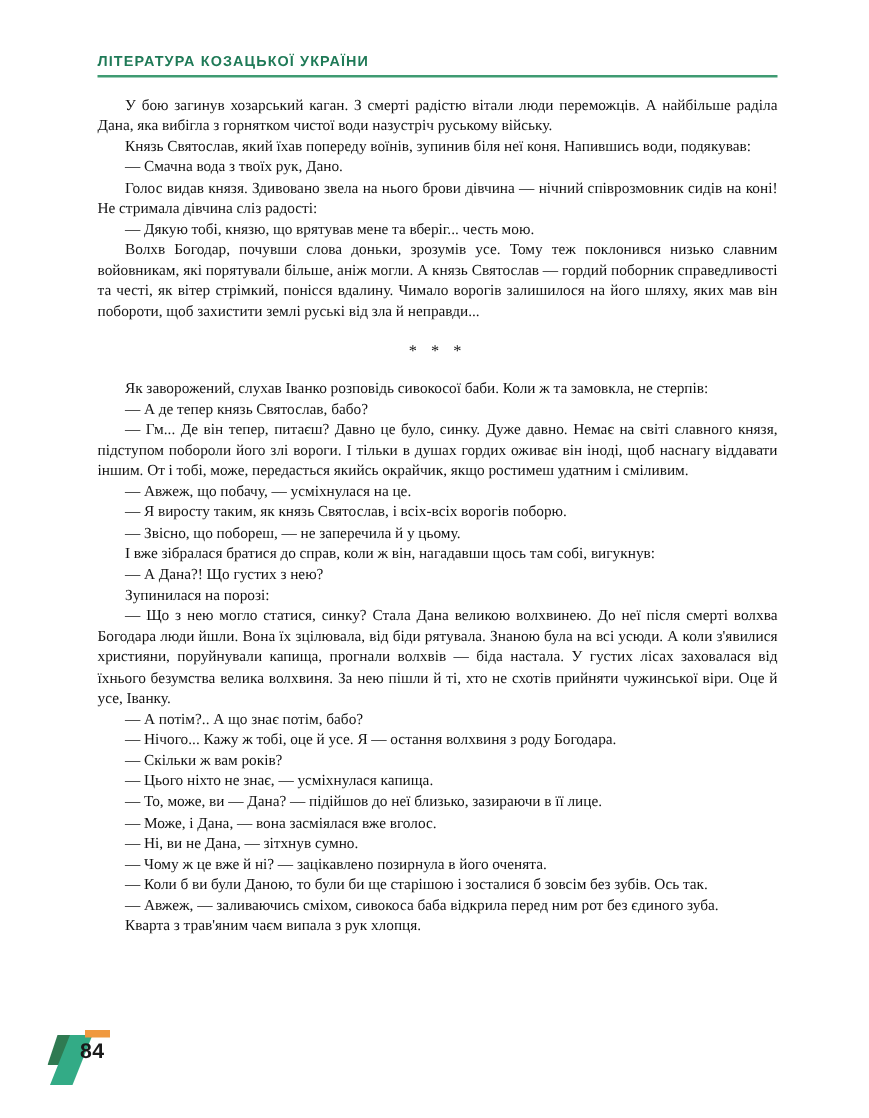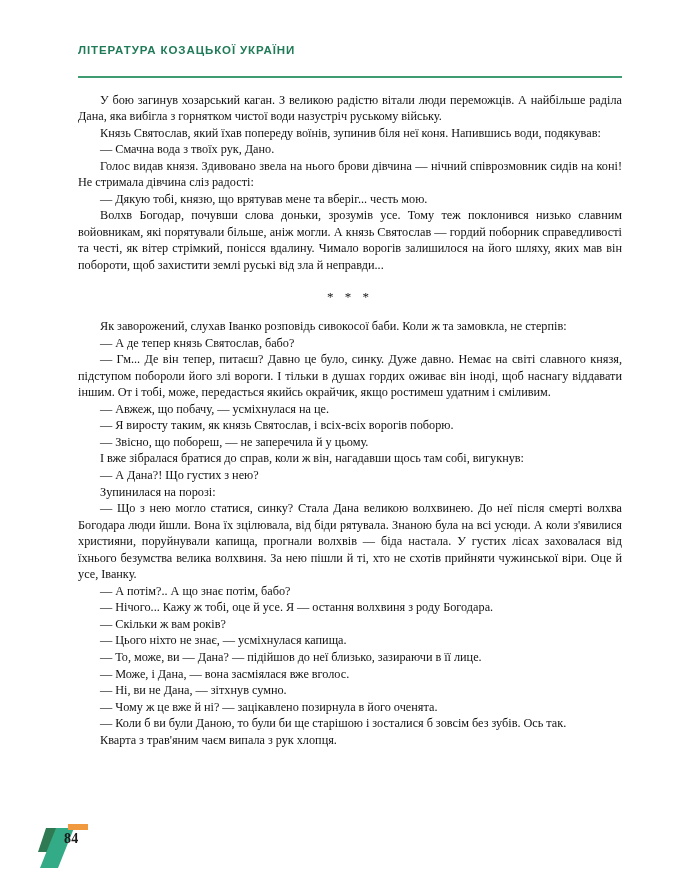--- a/index.html
+++ b/index.html
@@ -22,21 +22,21 @@
     width: 544px;
   }
   .running-head {
     font-family: "Liberation Sans", "DejaVu Sans", sans-serif;
     font-weight: bold;
     font-size: 11.5px;
     letter-spacing: 0.9px;
     color: #1f7a57;
     text-transform: uppercase;
     white-space: nowrap;
-    padding-bottom: 20px;
+    padding-bottom: 4px;
   }
   .head-rule {
     height: 1.5px;
     background: #3f9b72;
     width: 100%;
     margin-bottom: 14px;
   }
   .body-text p {
     margin: 0;
     font-size: 12.25px;
@@ -68,39 +68,39 @@
     left: 38px;
     top: 10px;
     width: 52px;
     height: 44px;
   }
   .logo svg { display: block; }
   .page-num {
     position: absolute;
     left: 64px;
     top: 17px;
-    font-family: Liberation Serif, serif;
+    font-family: Liberation Sans, sans-serif;
     font-weight: bold;
-    font-size: 14px;
+    font-size: 17px;
     color: #1a1a1a;
     letter-spacing: 0.3px;
   }
 </style>
 </head>
 <body>
 
 <div class="page">
 
   <div class="content">
 
     <div class="running-head">Література козацької України</div>
     <div class="head-rule"></div>
 
     <div class="body-text">
-      <p>У бою загинув хозарський каган. З великою радістю вітали люди переможців. А найбільше раділа Дана, яка вибігла з горнятком чистої води назустріч руському війську.</p>
+      <p>У бою загинув хозарський каган. З смерті радістю вітали люди переможців. А найбільше раділа Дана, яка вибігла з горнятком чистої води назустріч руському війську.</p>
       <p>Князь Святослав, який їхав попереду воїнів, зупинив біля неї коня. Напившись води, подякував:</p>
       <p>— Смачна вода з твоїх рук, Дано.</p>
       <p>Голос видав князя. Здивовано звела на нього брови дівчина — нічний співрозмовник сидів на коні! Не стримала дівчина сліз радості:</p>
       <p>— Дякую тобі, князю, що врятував мене та вберіг... честь мою.</p>
       <p>Волхв Богодар, почувши слова доньки, зрозумів усе. Тому теж поклонився низько славним войовникам, які порятували більше, аніж могли. А князь Святослав — гордий поборник справедливості та честі, як вітер стрімкий, понісся вдалину. Чимало ворогів залишилося на його шляху, яких мав він побороти, щоб захистити землі руські від зла й неправди...</p>
     </div>
 
     <div class="stars">* * *</div>
 
     <div class="body-text">
@@ -116,20 +116,21 @@
       <p>— Що з нею могло статися, синку? Стала Дана великою волхвинею. До неї після смерті волхва Богодара люди йшли. Вона їх зцілювала, від біди рятувала. Знаною була на всі усюди. А коли з'явилися християни, поруйнували капища, прогнали волхвів — біда настала. У густих лісах заховалася від їхнього безумства велика волхвиня. За нею пішли й ті, хто не схотів прийняти чужинської віри. Оце й усе, Іванку.</p>
       <p>— А потім?.. А що знає потім, бабо?</p>
       <p>— Нічого... Кажу ж тобі, оце й усе. Я — остання волхвиня з роду Богодара.</p>
       <p>— Скільки ж вам років?</p>
       <p>— Цього ніхто не знає, — усміхнулася капища.</p>
       <p>— То, може, ви — Дана? — підійшов до неї близько, зазираючи в її лице.</p>
       <p>— Може, і Дана, — вона засміялася вже вголос.</p>
       <p>— Ні, ви не Дана, — зітхнув сумно.</p>
       <p>— Чому ж це вже й ні? — зацікавлено позирнула в його оченята.</p>
       <p>— Коли б ви були Даною, то були би ще старішою і зосталися б зовсім без зубів. Ось так.</p>
+      <p>— Авжеж, — заливаючись сміхом, сивокоса баба відкрила перед ним рот без єдиного зуба.</p>
       <p>Кварта з трав'яним чаєм випала з рук хлопця.</p>
     </div>
 
   </div>
 
   <div class="footer">
     <div class="logo">
       <svg width="52" height="44" viewBox="0 0 52 44" xmlns="http://www.w3.org/2000/svg">
         <polygon points="8,4 26,4 18,28 0,28" fill="#2f7a52"></polygon>
         <polygon points="18,4 36,4 20,44 2,44" fill="#33ab86"></polygon>

